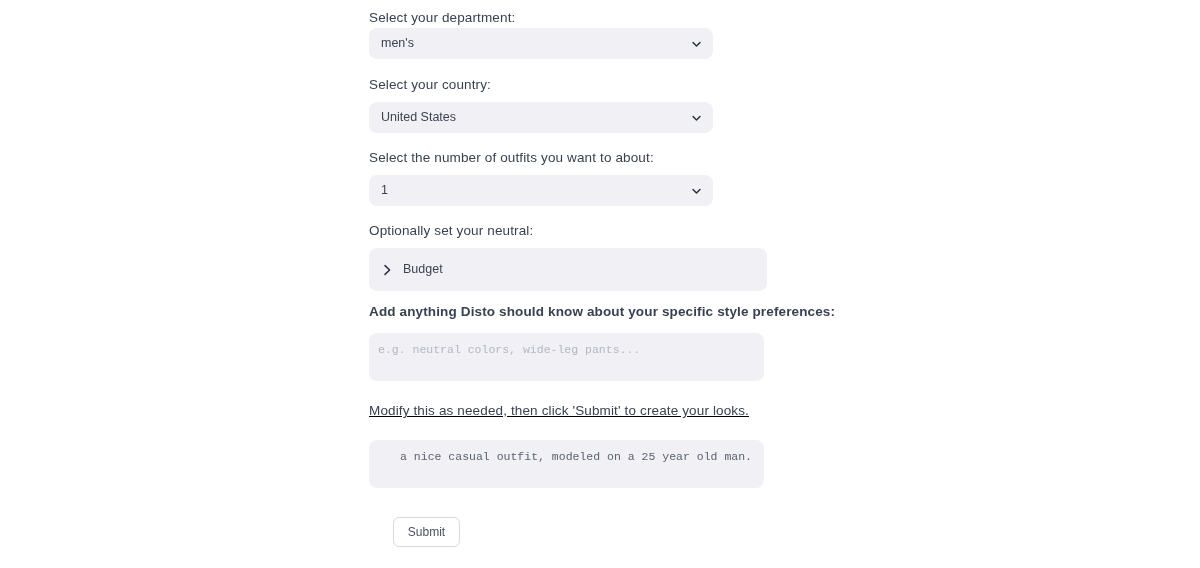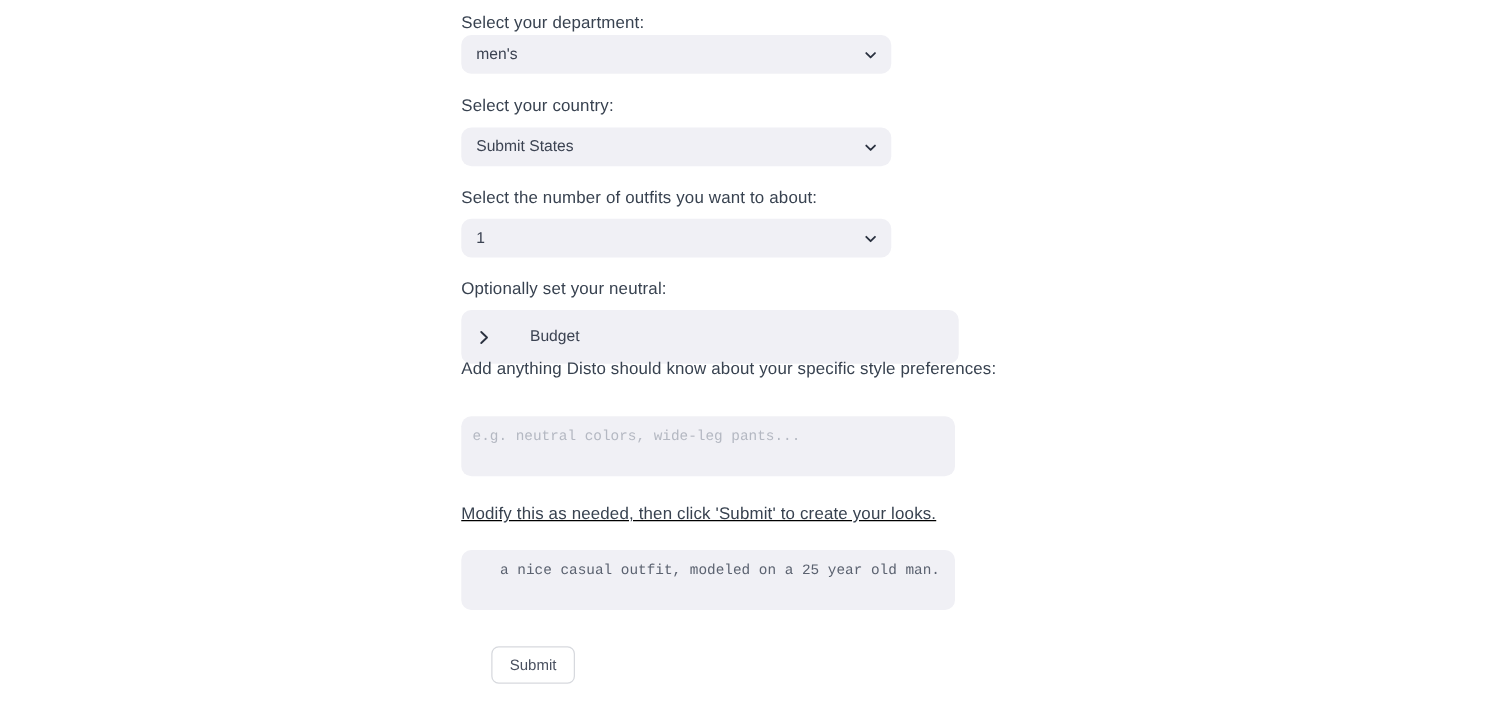--- a/index.html
+++ b/index.html
@@ -155,21 +155,21 @@
         <svg viewBox="0 0 12 12" width="11" height="11" aria-hidden="true">
           <path d="M2.2 4.3 L6 8.1 L9.8 4.3" fill="none" stroke="#2b3240" stroke-width="1.6" stroke-linecap="round" stroke-linejoin="round"></path>
         </svg>
       </span>
     </div>
 
     <div class="field-group pos" style="top:76px;">
       <div class="field-label">Select your country:</div>
     </div>
     <div class="select-control pos" style="top:102px;">
-      <span class="select-value">Submit States</span>
+      <span class="select-value">United States</span>
       <span class="chevron-down">
         <svg viewBox="0 0 12 12" width="11" height="11" aria-hidden="true">
           <path d="M2.2 4.3 L6 8.1 L9.8 4.3" fill="none" stroke="#2b3240" stroke-width="1.6" stroke-linecap="round" stroke-linejoin="round"></path>
         </svg>
       </span>
     </div>
 
     <div class="field-group pos" style="top:149px;">
       <div class="field-label">Select the number of outfits you want to about:</div>
     </div>
@@ -178,30 +178,30 @@
       <span class="chevron-down">
         <svg viewBox="0 0 12 12" width="11" height="11" aria-hidden="true">
           <path d="M2.2 4.3 L6 8.1 L9.8 4.3" fill="none" stroke="#2b3240" stroke-width="1.6" stroke-linecap="round" stroke-linejoin="round"></path>
         </svg>
       </span>
     </div>
 
     <div class="field-group pos" style="top:222px;">
       <div class="field-label">Optionally set your neutral:</div>
     </div>
-    <div class="accordion pos" style="top:248px;gap:21px;">
+    <div class="accordion pos" style="top:248px;">
       <span class="chevron-right">
         <svg viewBox="0 0 14 14" width="14" height="14" aria-hidden="true">
           <path d="M5 2.6 L9.6 7 L5 11.4" fill="none" stroke="#2b3240" stroke-width="1.5" stroke-linecap="round" stroke-linejoin="round"></path>
         </svg>
       </span>
       <span class="accordion-label">Budget</span>
     </div>
 
-    <div class="field-group pos" style="top:286px;">
+    <div class="field-group pos" style="top:303px;font-weight:bold;">
       <div class="field-label">Add anything Disto should know about your specific style preferences:</div>
     </div>
     <textarea class="textarea-control pos" style="top: 333px;" placeholder="e.g. neutral colors, wide-leg pants..."></textarea>
 
     <div class="field-group pos" style="top:402px;text-decoration:underline;">
       <div class="field-label">Modify this as needed, then click 'Submit' to create your looks.</div>
     </div>
     <textarea class="textarea-control pos" style="top: 440px; text-align: right;" placeholder="">a nice casual outfit, modeled on a 25 year old man.</textarea>
 
     <button class="submit-button pos" style="top:517px;">Submit</button>

